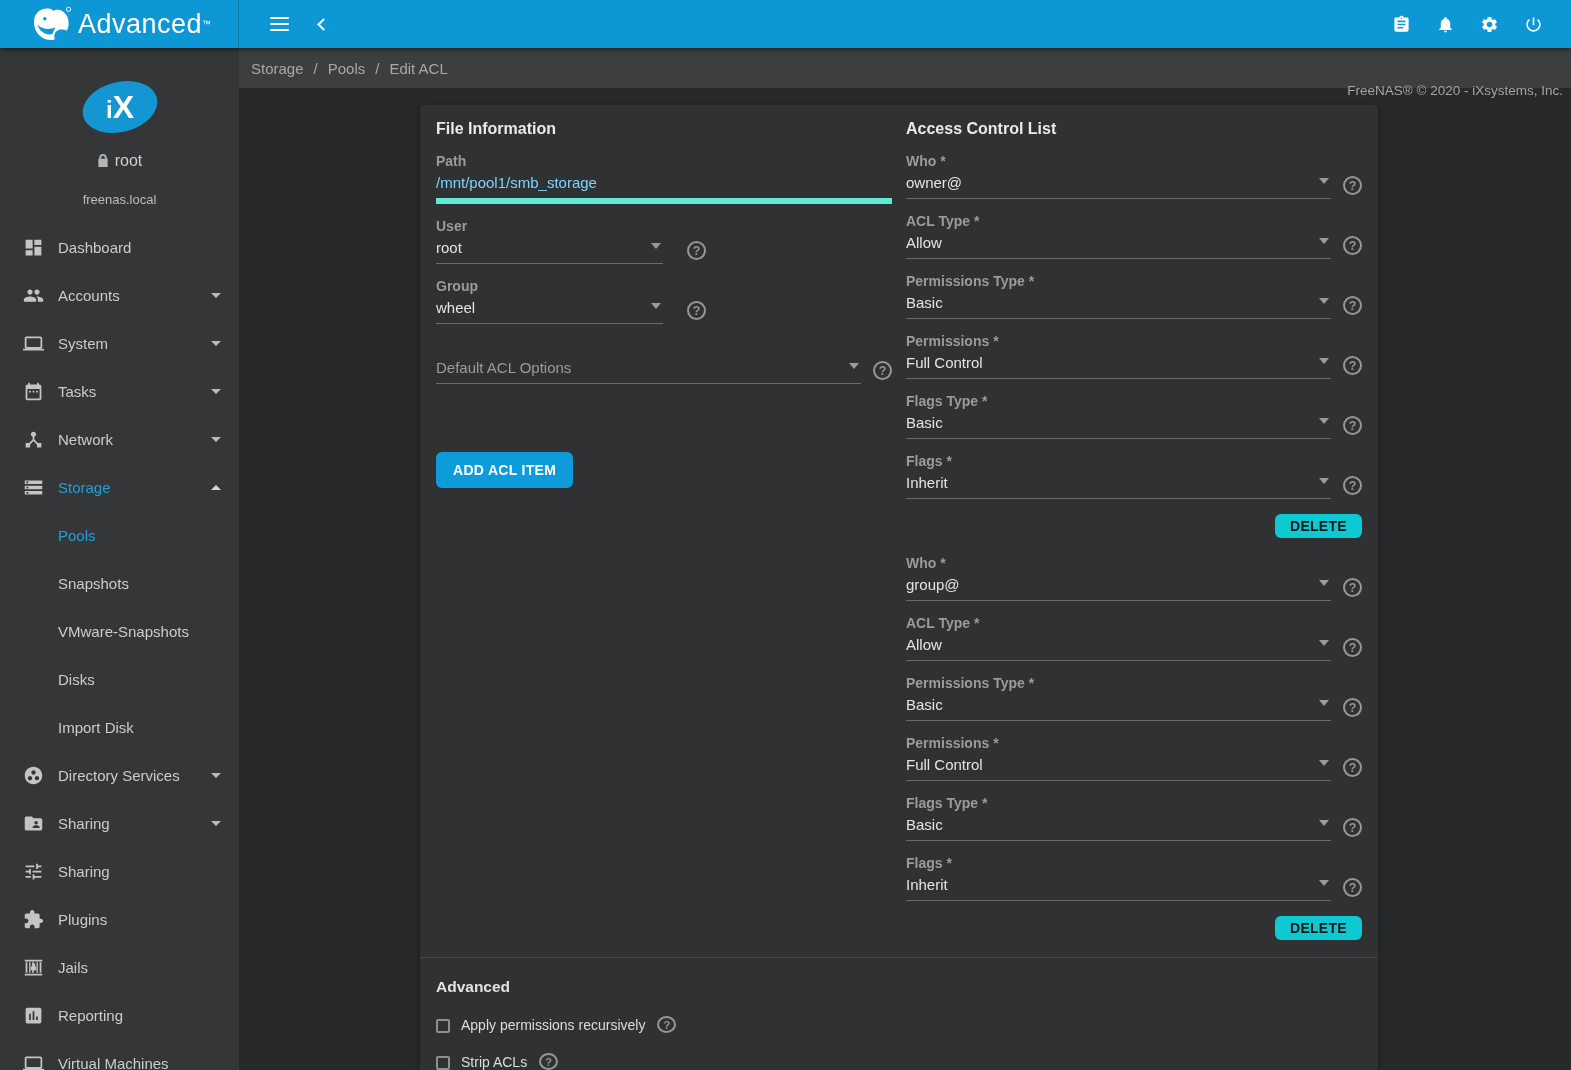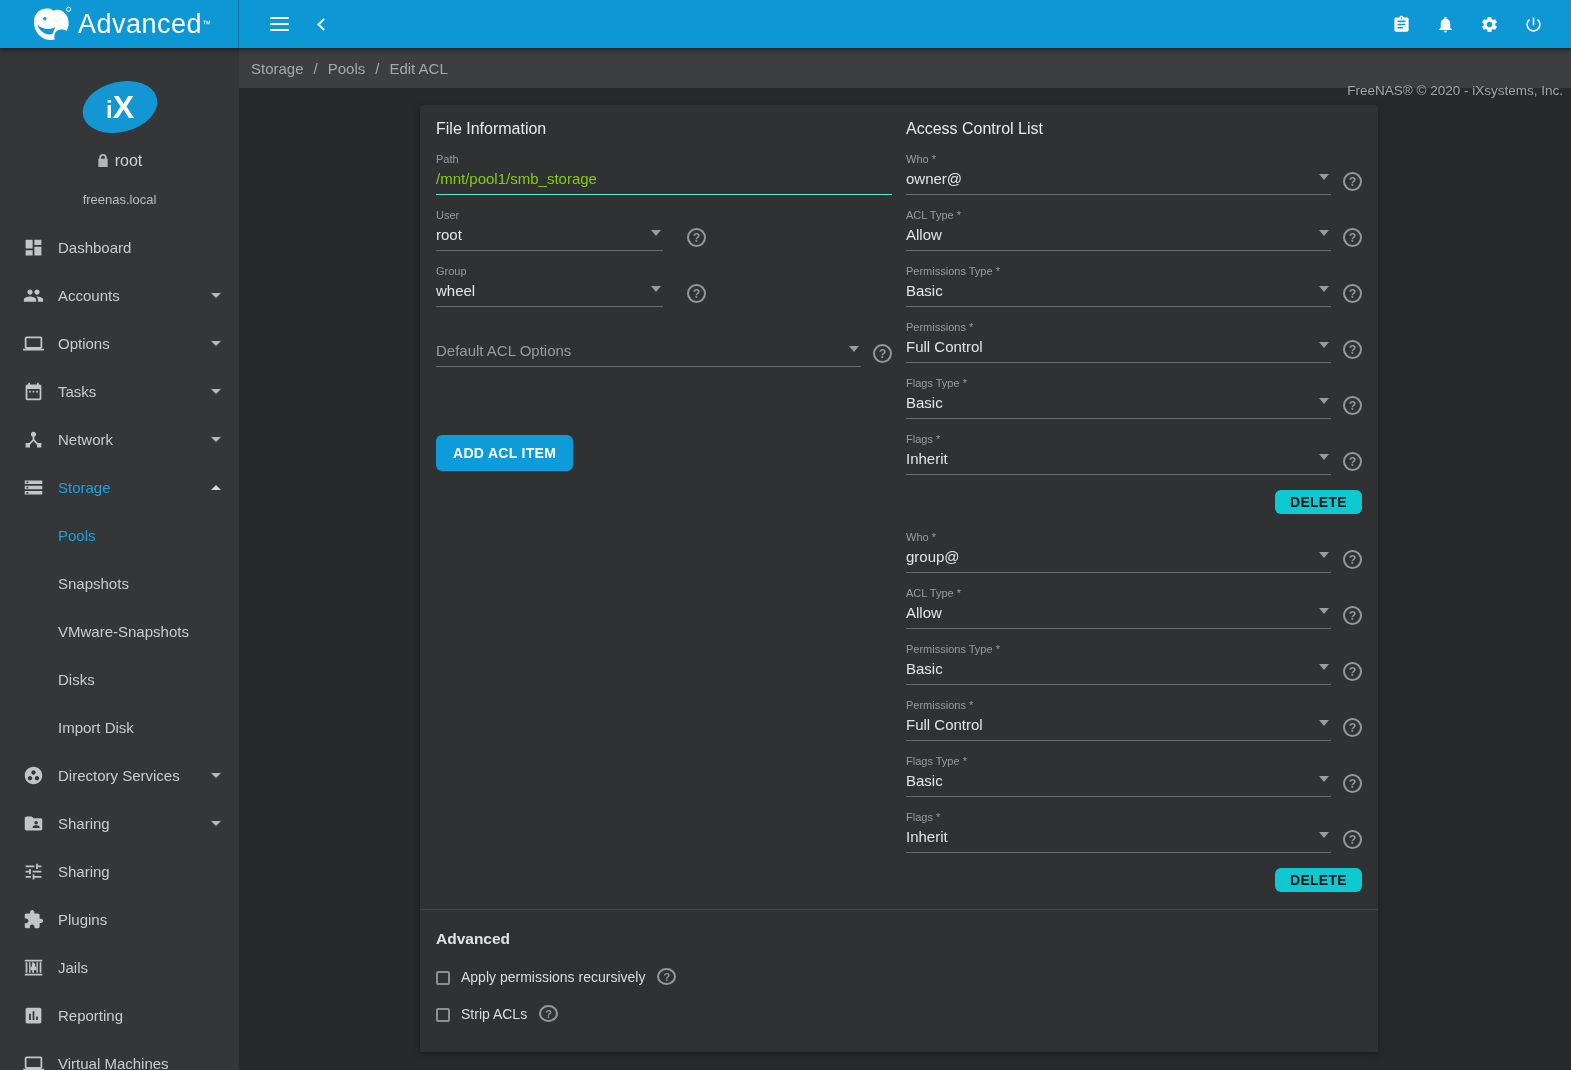--- a/index.html
+++ b/index.html
@@ -48,27 +48,27 @@
   .crumbbar { height:40px; background:#3c3e40; display:flex; align-items:center; padding:0 8px 0 12px; }
   .crumbs { display:flex; align-items:center; gap:10px; color:#a8a8a8; font-size:15px; }
   .crumbs .sep { color:#a8a8a8; }
   .crumbs .crumb { cursor:pointer; }
   .copyright { margin-left:auto; color:#a5a5a5; font-size:13.5px;margin-top:44px; }
 
   .card { margin:17px 0 0 181px; width:958px; background:#2f3133; border-radius:4px 4px 0 0;
           box-shadow:0 2px 6px rgba(0,0,0,.35); }
   .card-top { display:flex; gap:14px; padding:15px 16px 0 16px; }
   .col { flex:1; min-width:0; }
-  .sec-title { font-size:16px; font-weight:normal; color:#eaeaea; margin-bottom:15px; }
+  .sec-title { font-size:16px; font-weight:bold; color:#eaeaea; margin-bottom:15px; }
 
   .field { margin-bottom:14px; }
-  .f-label { display:block; font-size:11px; color:#9b9b9b; margin-bottom:3px; }
+  .f-label { display:block; font-size:14px; color:#9b9b9b; margin-bottom:3px;font-weight:bold; }
   .f-row { display:flex; align-items:center; }
-  .text-input { width:100%; background:transparent; border:none; border-bottom:1px solid #5eead4;
-                color:#84cc16; font-size:15px; font-family:"Liberation Sans",sans-serif; padding:2px 0 7px; outline:none; }
+  .text-input { width:100%; background:transparent; border:none; border-bottom:6px solid #5eead4;
+                color:#7dd3fc; font-size:15px; font-family:"Liberation Sans",sans-serif; padding:2px 0 7px; outline:none; }
   .select { border-bottom:1px solid #6b6b6b; padding:2px 2px 7px 0; display:flex; align-items:center;
             justify-content:space-between; color:#e4e4e4; font-size:15px; cursor:pointer; }
   .select.full { flex:1; }
   .select.narrow { width:227px; }
   .select .placeholder { color:#9b9b9b; }
   .caret { width:0; height:0; border-left:5px solid transparent; border-right:5px solid transparent;
            border-top:6px solid #9b9b9b; margin-left:8px; position:relative; top:-2px; }
   .help { width:19px; height:19px; border:2px solid #969696; border-radius:50%; color:#969696;
           font-size:12.5px; font-weight:bold; display:flex; align-items:center; justify-content:center;
           margin-left:12px; flex:0 0 19px; cursor:pointer; }
@@ -166,21 +166,21 @@
     <span class="nico"><svg viewBox="0 0 24 24">
           <path d="M16 11c1.66 0 2.99-1.34 2.99-3S17.66 5 16 5c-1.66 0-3 1.34-3 3s1.34 3 3 3zm-8 0c1.66 0 2.99-1.34 2.99-3S9.66 5 8 5C6.34 5 5 6.34 5 8s1.34 3 3 3zm0 2c-2.33 0-7 1.17-7 3.5V19h14v-2.5c0-2.33-4.67-3.5-7-3.5zm8 0c-.29 0-.62.02-.97.05 1.16.84 1.97 1.97 1.97 3.45V19h6v-2.5c0-2.33-4.67-3.5-7-3.5z"></path>
         </svg></span>
     <span class="nlabel">Accounts</span>
     <span class="chev down"></span>
   </div>
   <div class="nav-item">
     <span class="nico"><svg viewBox="0 0 24 24">
           <path d="M20 18c1.1 0 1.99-.9 1.99-2L22 6c0-1.1-.9-2-2-2H4c-1.1 0-2 .9-2 2v10c0 1.1.9 2 2 2H0v2h24v-2h-4zM4 6h16v10H4V6z"></path>
         </svg></span>
-    <span class="nlabel">Options</span>
+    <span class="nlabel">System</span>
     <span class="chev down"></span>
   </div>
   <div class="nav-item">
     <span class="nico"><svg viewBox="0 0 24 24">
           <path d="M9 11H7v2h2v-2zm4 0h-2v2h2v-2zm4 0h-2v2h2v-2zm2-7h-1V2h-2v2H8V2H6v2H5c-1.11 0-1.99.9-1.99 2L3 20c0 1.1.89 2 2 2h14c1.1 0 2-.9 2-2V6c0-1.1-.9-2-2-2zm0 16H5V9h14v11z"></path>
         </svg></span>
     <span class="nlabel">Tasks</span>
     <span class="chev down"></span>
   </div>
   <div class="nav-item">

